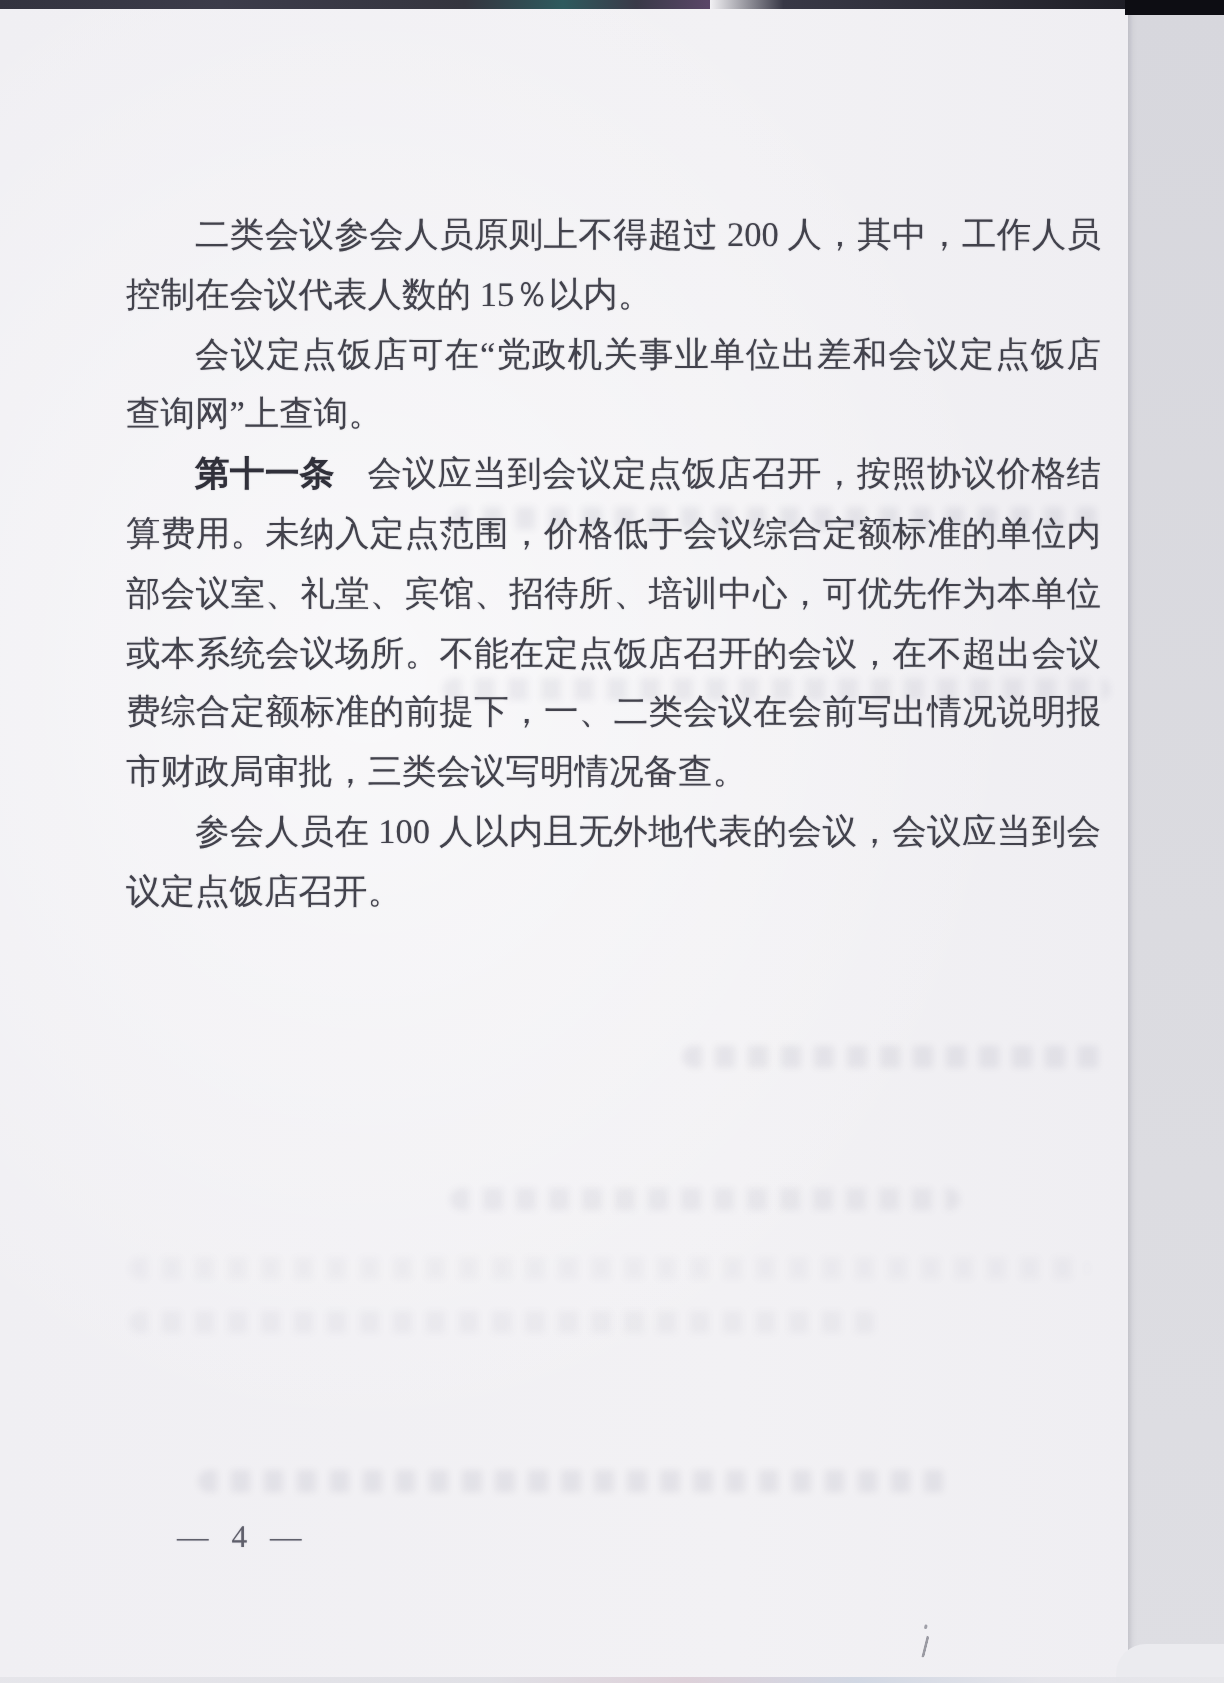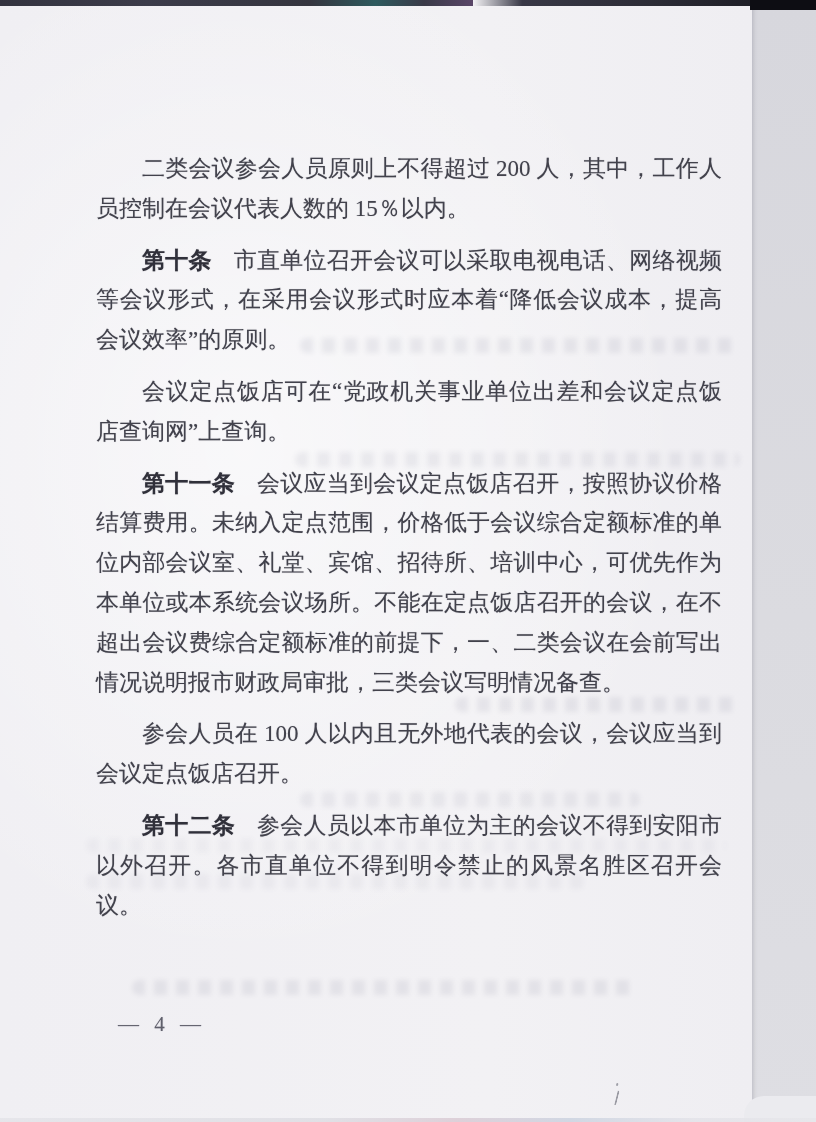--- a/index.html
+++ b/index.html
@@ -41,21 +41,21 @@
     opacity:.8;
   }
   
   .content{
     position:absolute;left:84px;top:137px;width:650px;
     color:#42424c;
     font-size:23px;line-height:39.8px;
     text-shadow:0 0 1px rgba(66,66,80,.35);
   }
   .content p{
-    margin:12px;
+    margin:0;
     text-indent:2em;
     text-align:justify;
     text-justify:inter-character;
     word-break:break-all;
   }
   .term{
     font-family:"Liberation Sans","DejaVu Sans",sans-serif;
     font-weight:700;color:#30303a;
     margin-right:.95em;
     text-shadow:0 0 1px rgba(40,40,55,.4);
@@ -107,24 +107,22 @@
   <div class="ghost g1"></div>
   <div class="ghost g2"></div>
   <div class="ghost g3"></div>
   <div class="ghost g4"></div>
   <div class="ghost g5"></div>
   <div class="ghost g6"></div>
   <div class="ghost g7"></div>
 
   <div class="content">
       <p>二类会议参会人员原则上不得超过 200 人，其中，工作人员控制在会议代表人数的 15％以内。</p>
-      <p><b class="term">第十条</b>市直单位召开会议可以采取电视电话、网络视频等会议形式，在采用会议形式时应本着“降低会议成本，提高会议效率”的原则。</p>
       <p>会议定点饭店可在“党政机关事业单位出差和会议定点饭店查询网”上查询。</p>
       <p><b class="term">第十一条</b>会议应当到会议定点饭店召开，按照协议价格结算费用。未纳入定点范围，价格低于会议综合定额标准的单位内部会议室、礼堂、宾馆、招待所、培训中心，可优先作为本单位或本系统会议场所。不能在定点饭店召开的会议，在不超出会议费综合定额标准的前提下，一、二类会议在会前写出情况说明报市财政局审批，三类会议写明情况备查。</p>
       <p>参会人员在 100 人以内且无外地代表的会议，会议应当到会议定点饭店召开。</p>
-      <p><b class="term">第十二条</b>参会人员以本市单位为主的会议不得到安阳市以外召开。各市直单位不得到明令禁止的风景名胜区召开会议。</p>
     </div>
 
   <div class="page-num">— 4 —</div>
 
   <div class="pen-mark"></div>
 
 </div>
 
 </body></html>

